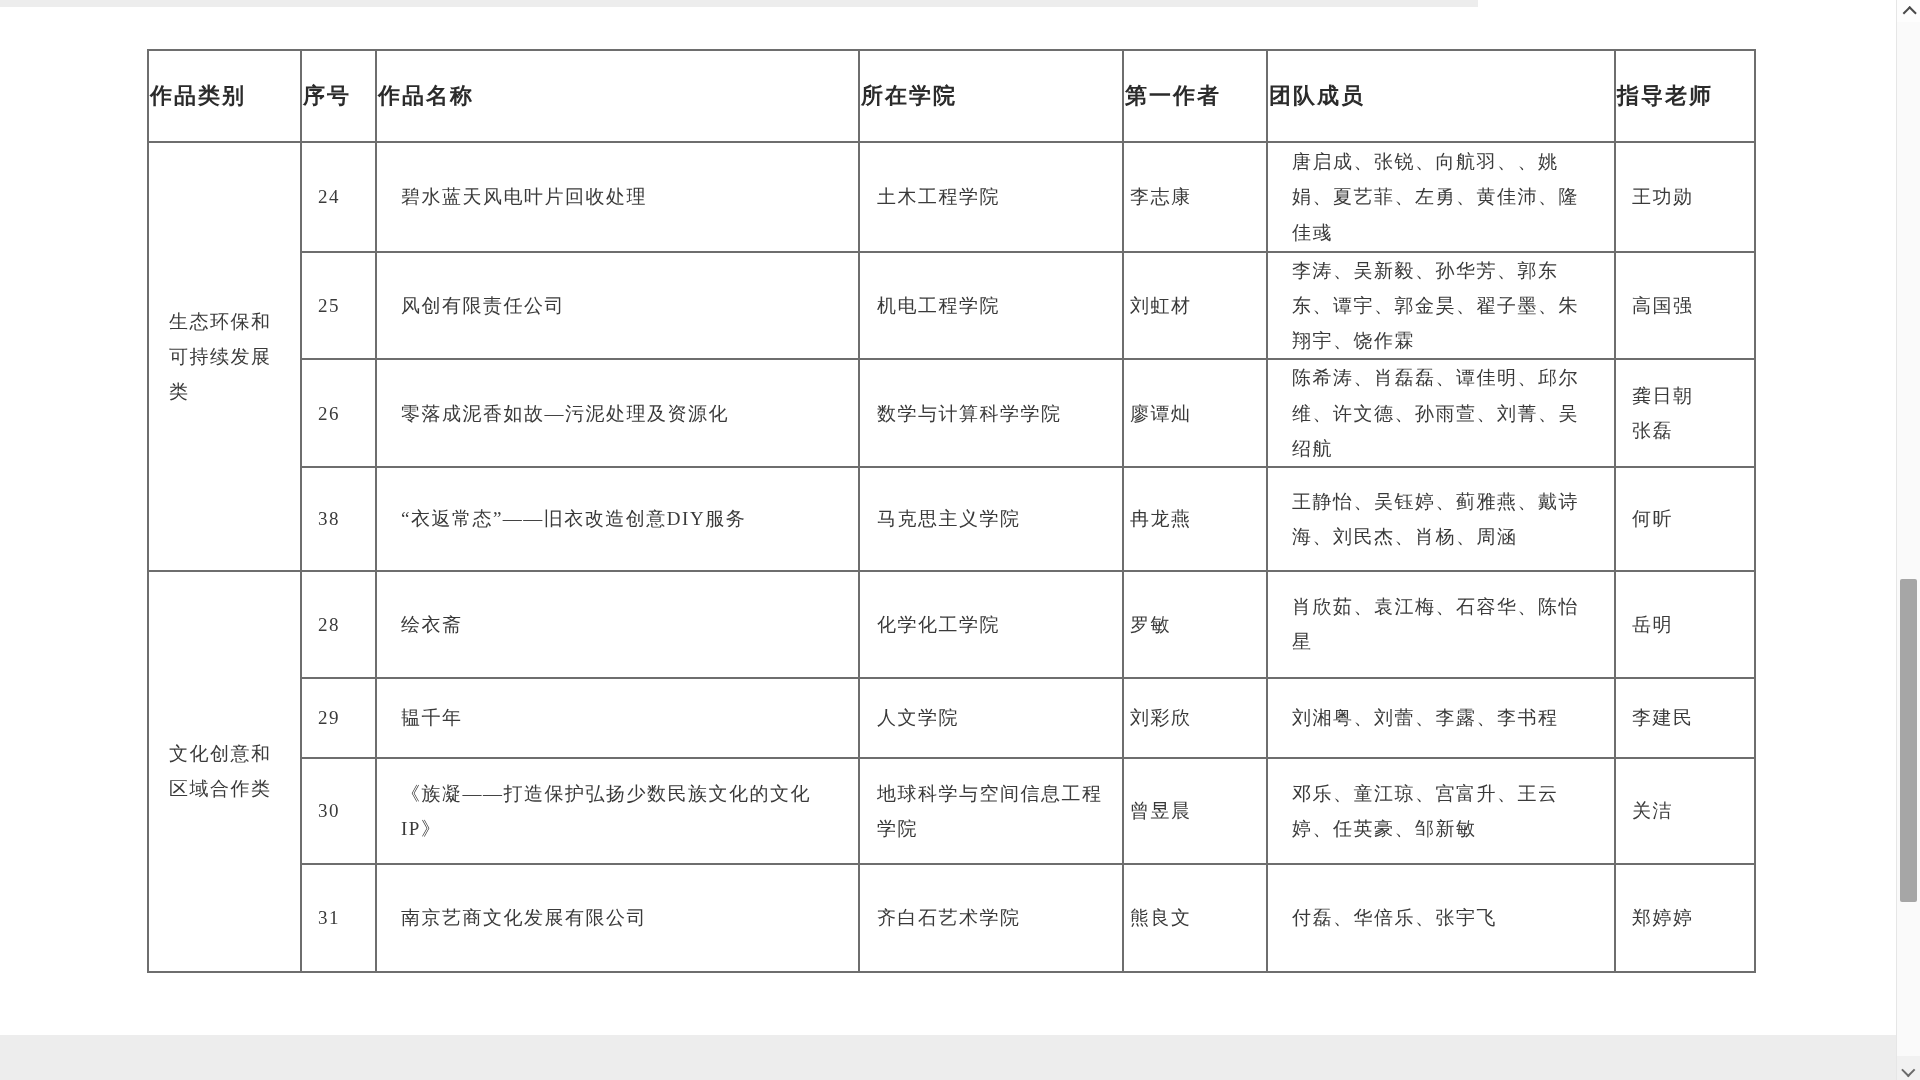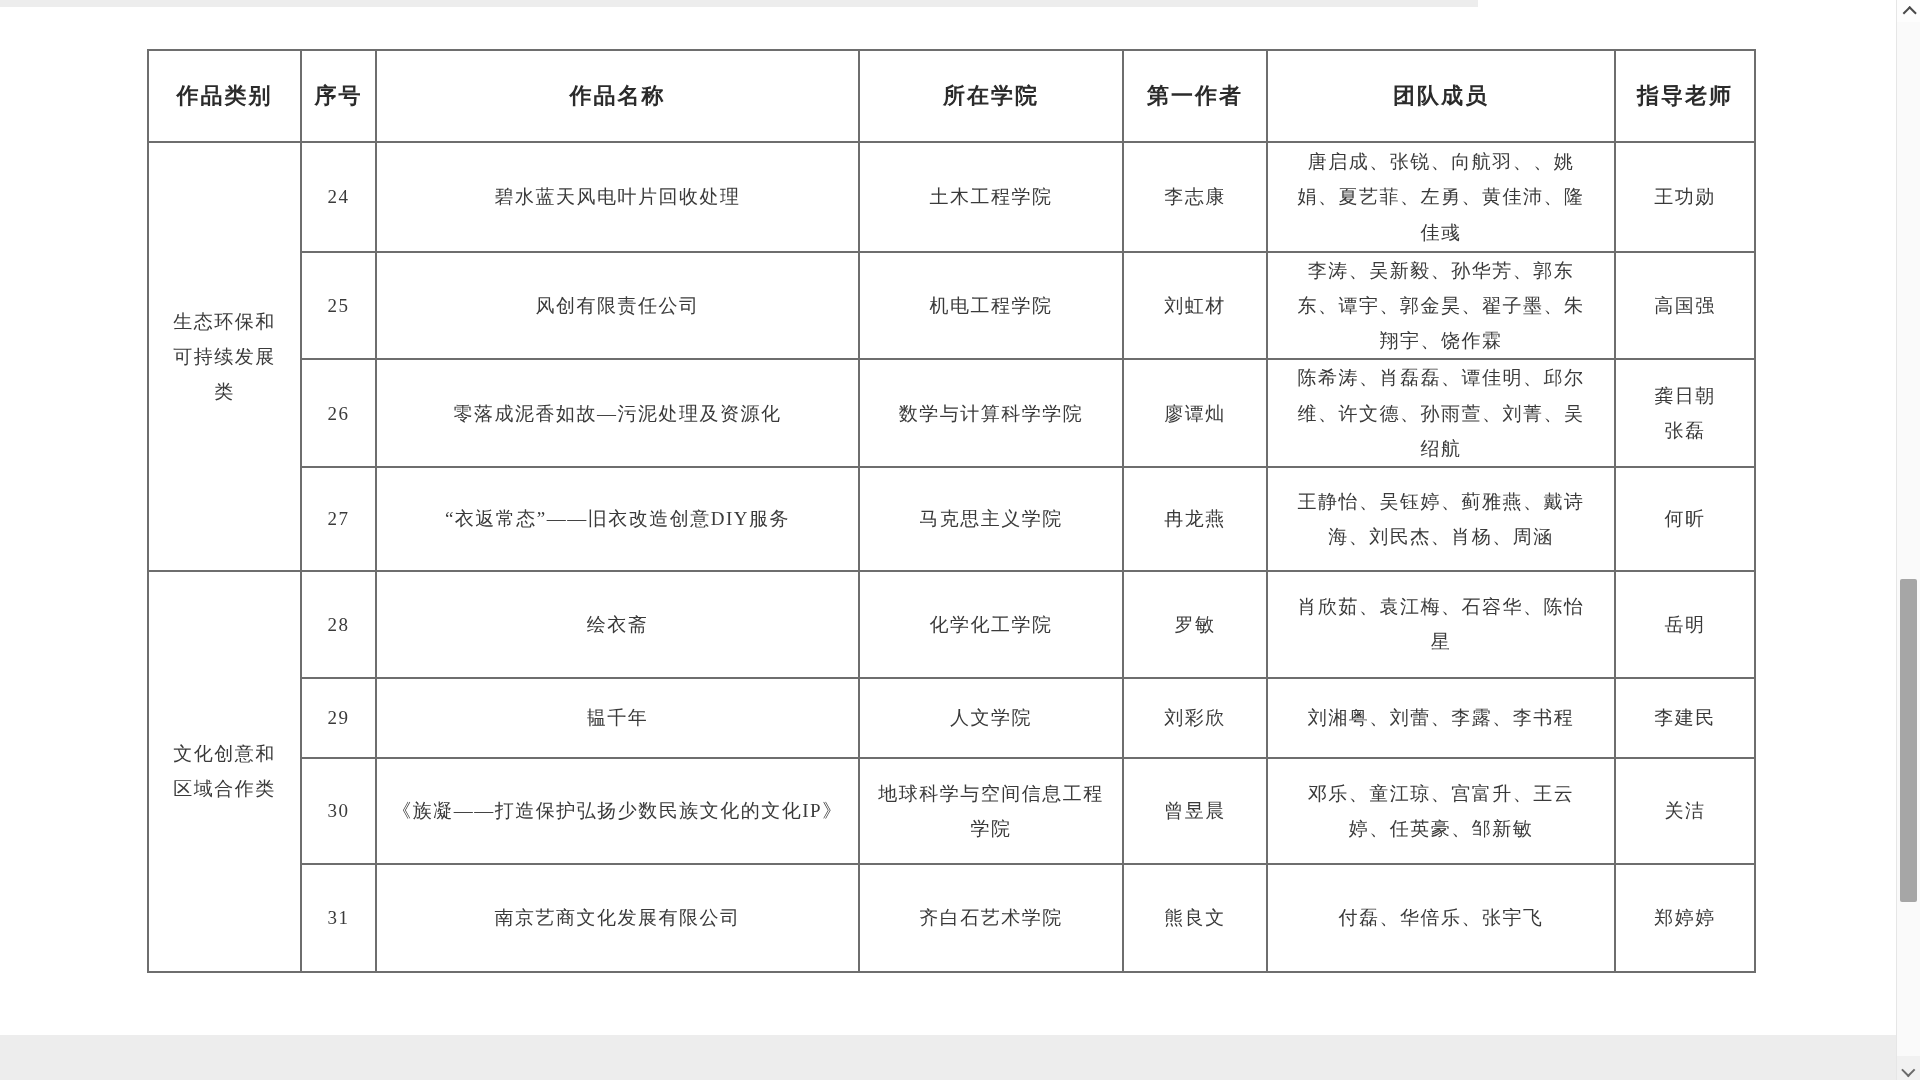--- a/index.html
+++ b/index.html
@@ -20,30 +20,30 @@
   .page{
     position:absolute;left:0;top:7px;width:1897px;height:1028px;
     background:#ffffff;
   }
   table.doc{
     position:absolute;left:147px;top:42px;
     border-collapse:collapse;table-layout:fixed;
   }
   table.doc td,table.doc th{
     border:2px solid #6e6e6e;
-    text-align:center;vertical-align:middle;
+    text-align:left;vertical-align:middle;
     font-size:19px;letter-spacing:1.5px;line-height:1.85;
     overflow:hidden;
   }
   table.doc th{
     font-size:22px;font-weight:bold;color:#2b2b2b;letter-spacing:2px;
   }
   td.cat{padding:0 20px;line-height:1.9;}
   td.no{padding:0 16px;letter-spacing:0;}
-  td.title{padding:0 8px;}
+  td.title{padding:0 24px;}
   td.college{padding:0 17px;line-height:1.8;}
   td.author{padding:0 6px;}
   td.team{padding:0 24px;line-height:1.85;}
   td.advisor{padding:0 16px;white-space:pre-line;line-height:1.8;}
   
   .scrollbar{
     position:absolute;right:0;top:0;width:23px;height:1080px;
     background:#fafafa;border-left:1px solid #e6e6e6;
   }
   .scroll-up{
@@ -110,21 +110,21 @@
       <tr style="height:107px">
         <td class="no">26</td>
         <td class="title">零落成泥香如故—污泥处理及资源化</td>
         <td class="college">数学与计算科学学院</td>
         <td class="author">廖谭灿</td>
         <td class="team">陈希涛、肖磊磊、谭佳明、邱尔维、许文德、孙雨萱、刘菁、吴绍航</td>
         <td class="advisor">龚日朝
 张磊</td>
       </tr>
       <tr style="height:104px">
-        <td class="no">27</td>
+        <td class="no">38</td>
         <td class="title">“衣返常态”——旧衣改造创意DIY服务</td>
         <td class="college">马克思主义学院</td>
         <td class="author">冉龙燕</td>
         <td class="team">王静怡、吴钰婷、蓟雅燕、戴诗海、刘民杰、肖杨、周涵</td>
         <td class="advisor">何昕</td>
       </tr>
       <tr style="height:107px">
         <td class="cat" rowspan="4">文化创意和区域合作类</td>
         <td class="no">28</td>
         <td class="title">绘衣斋</td>

